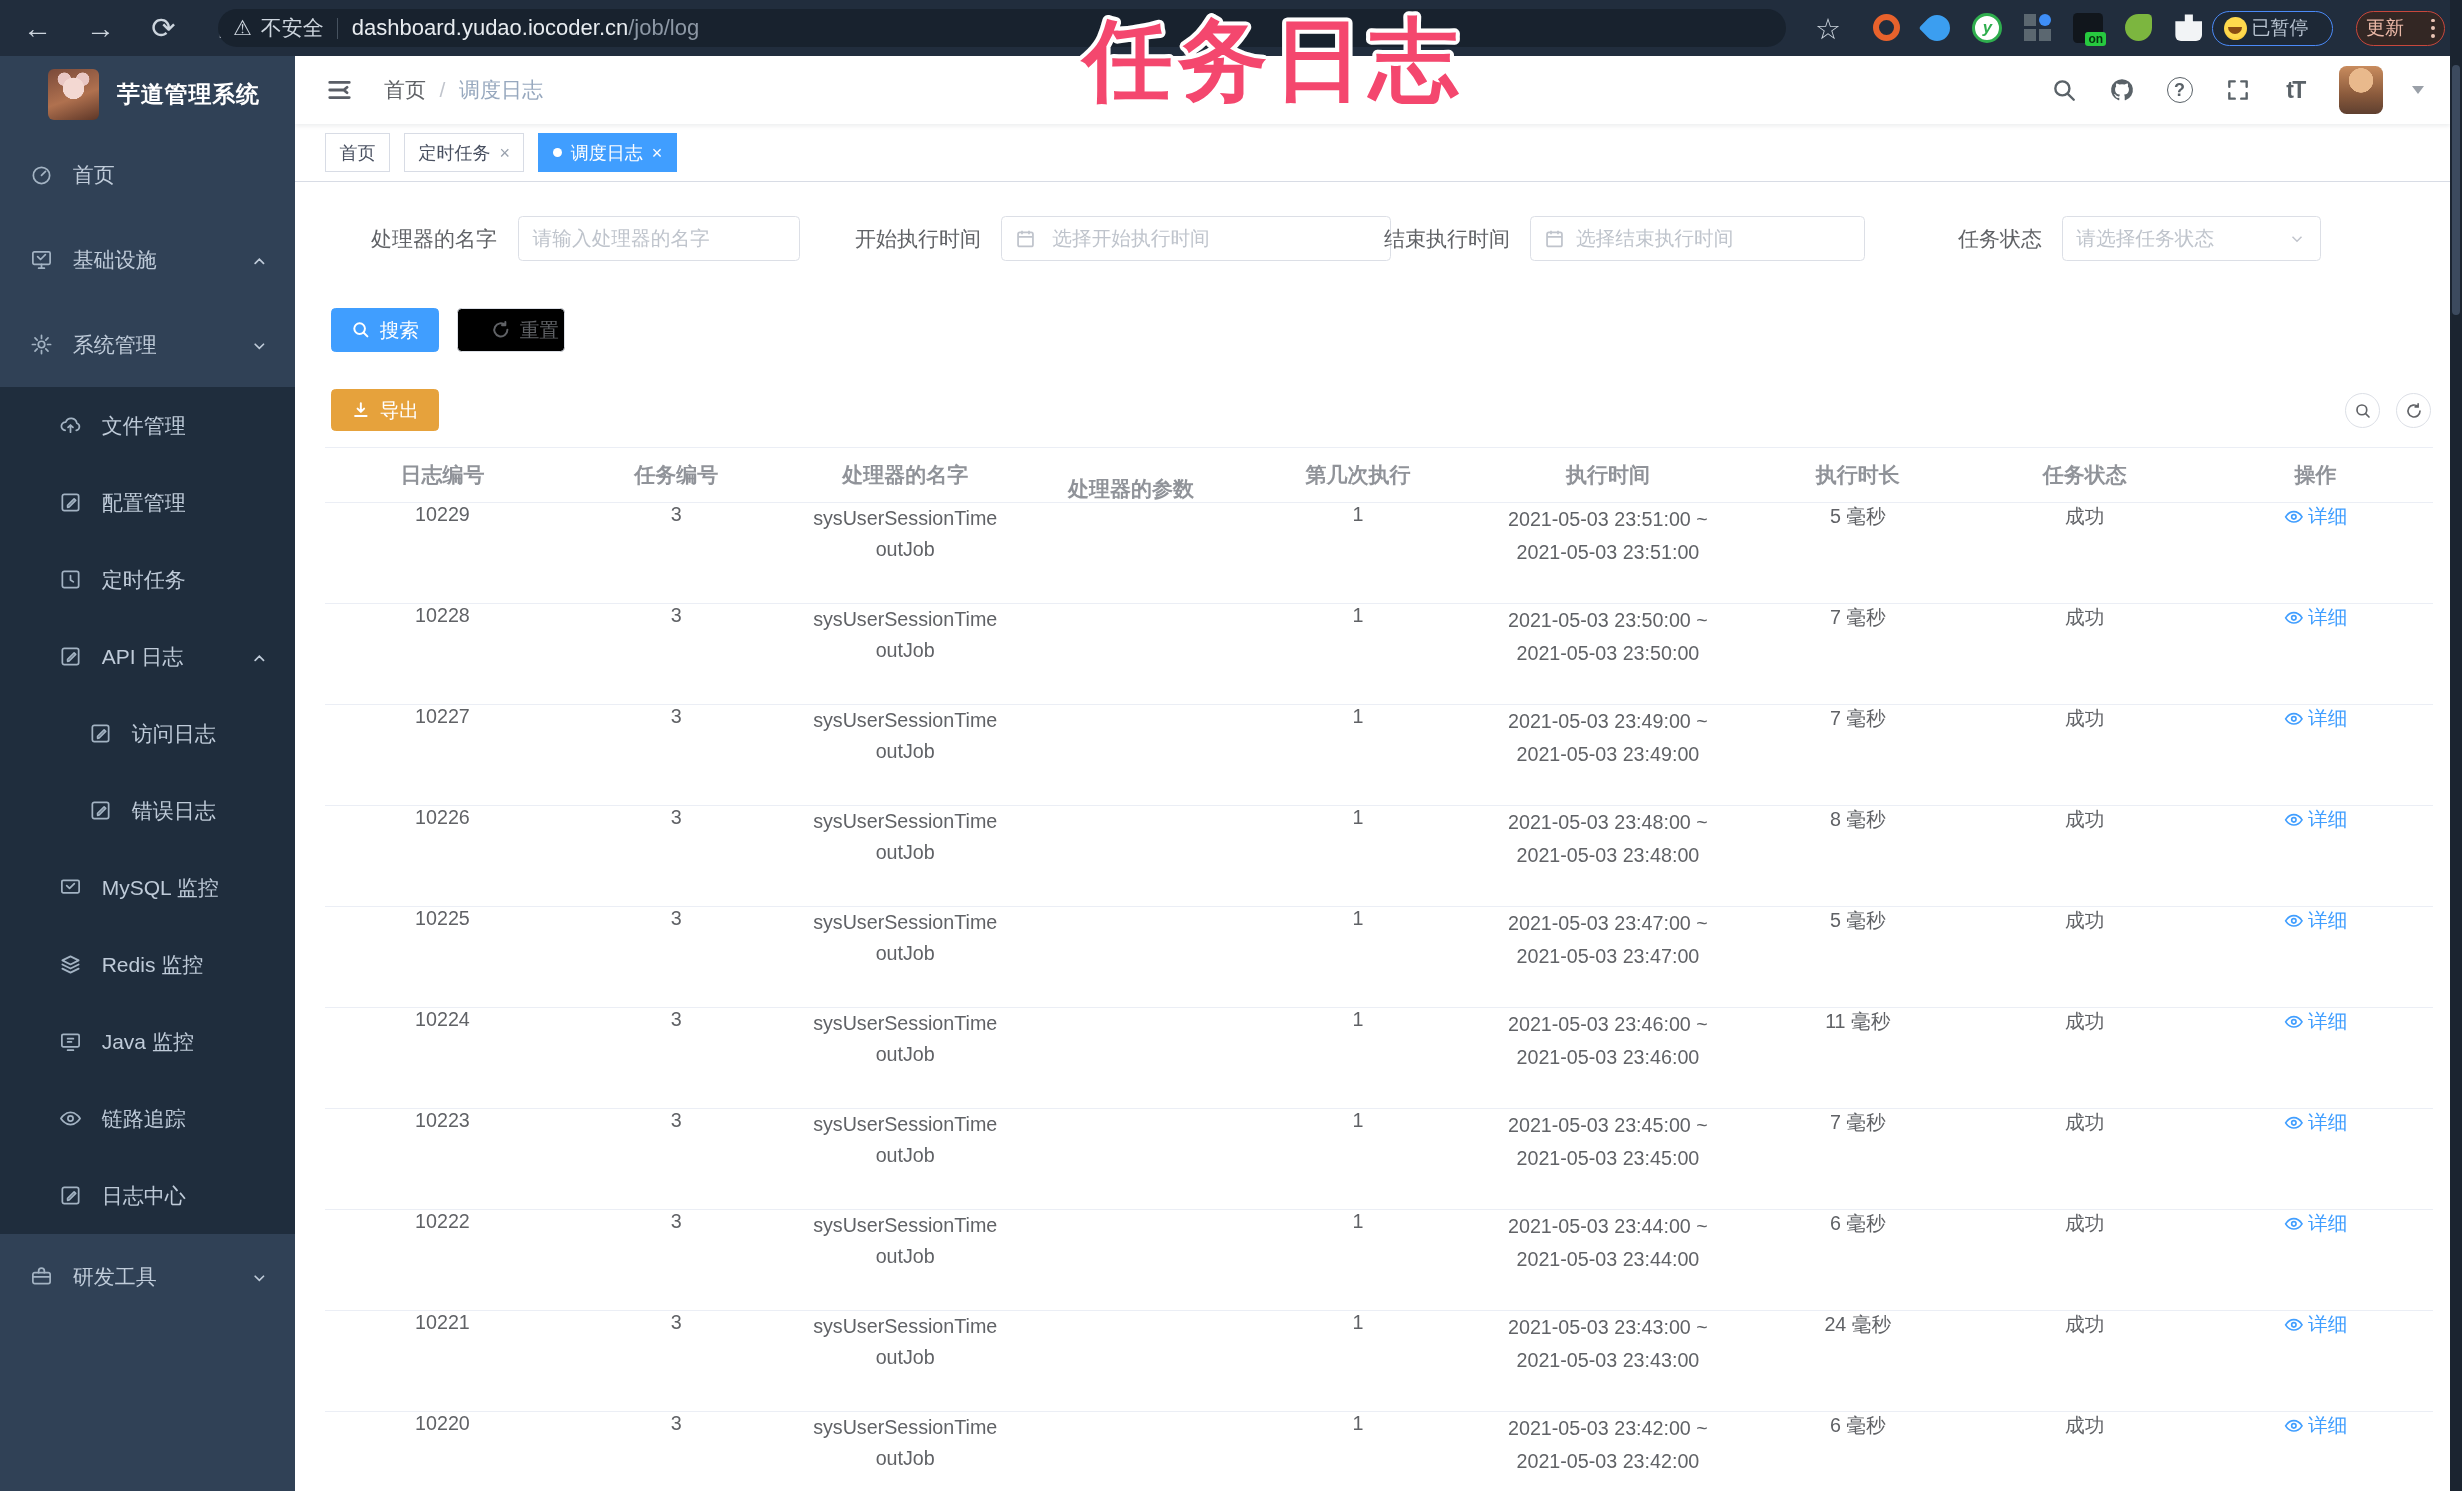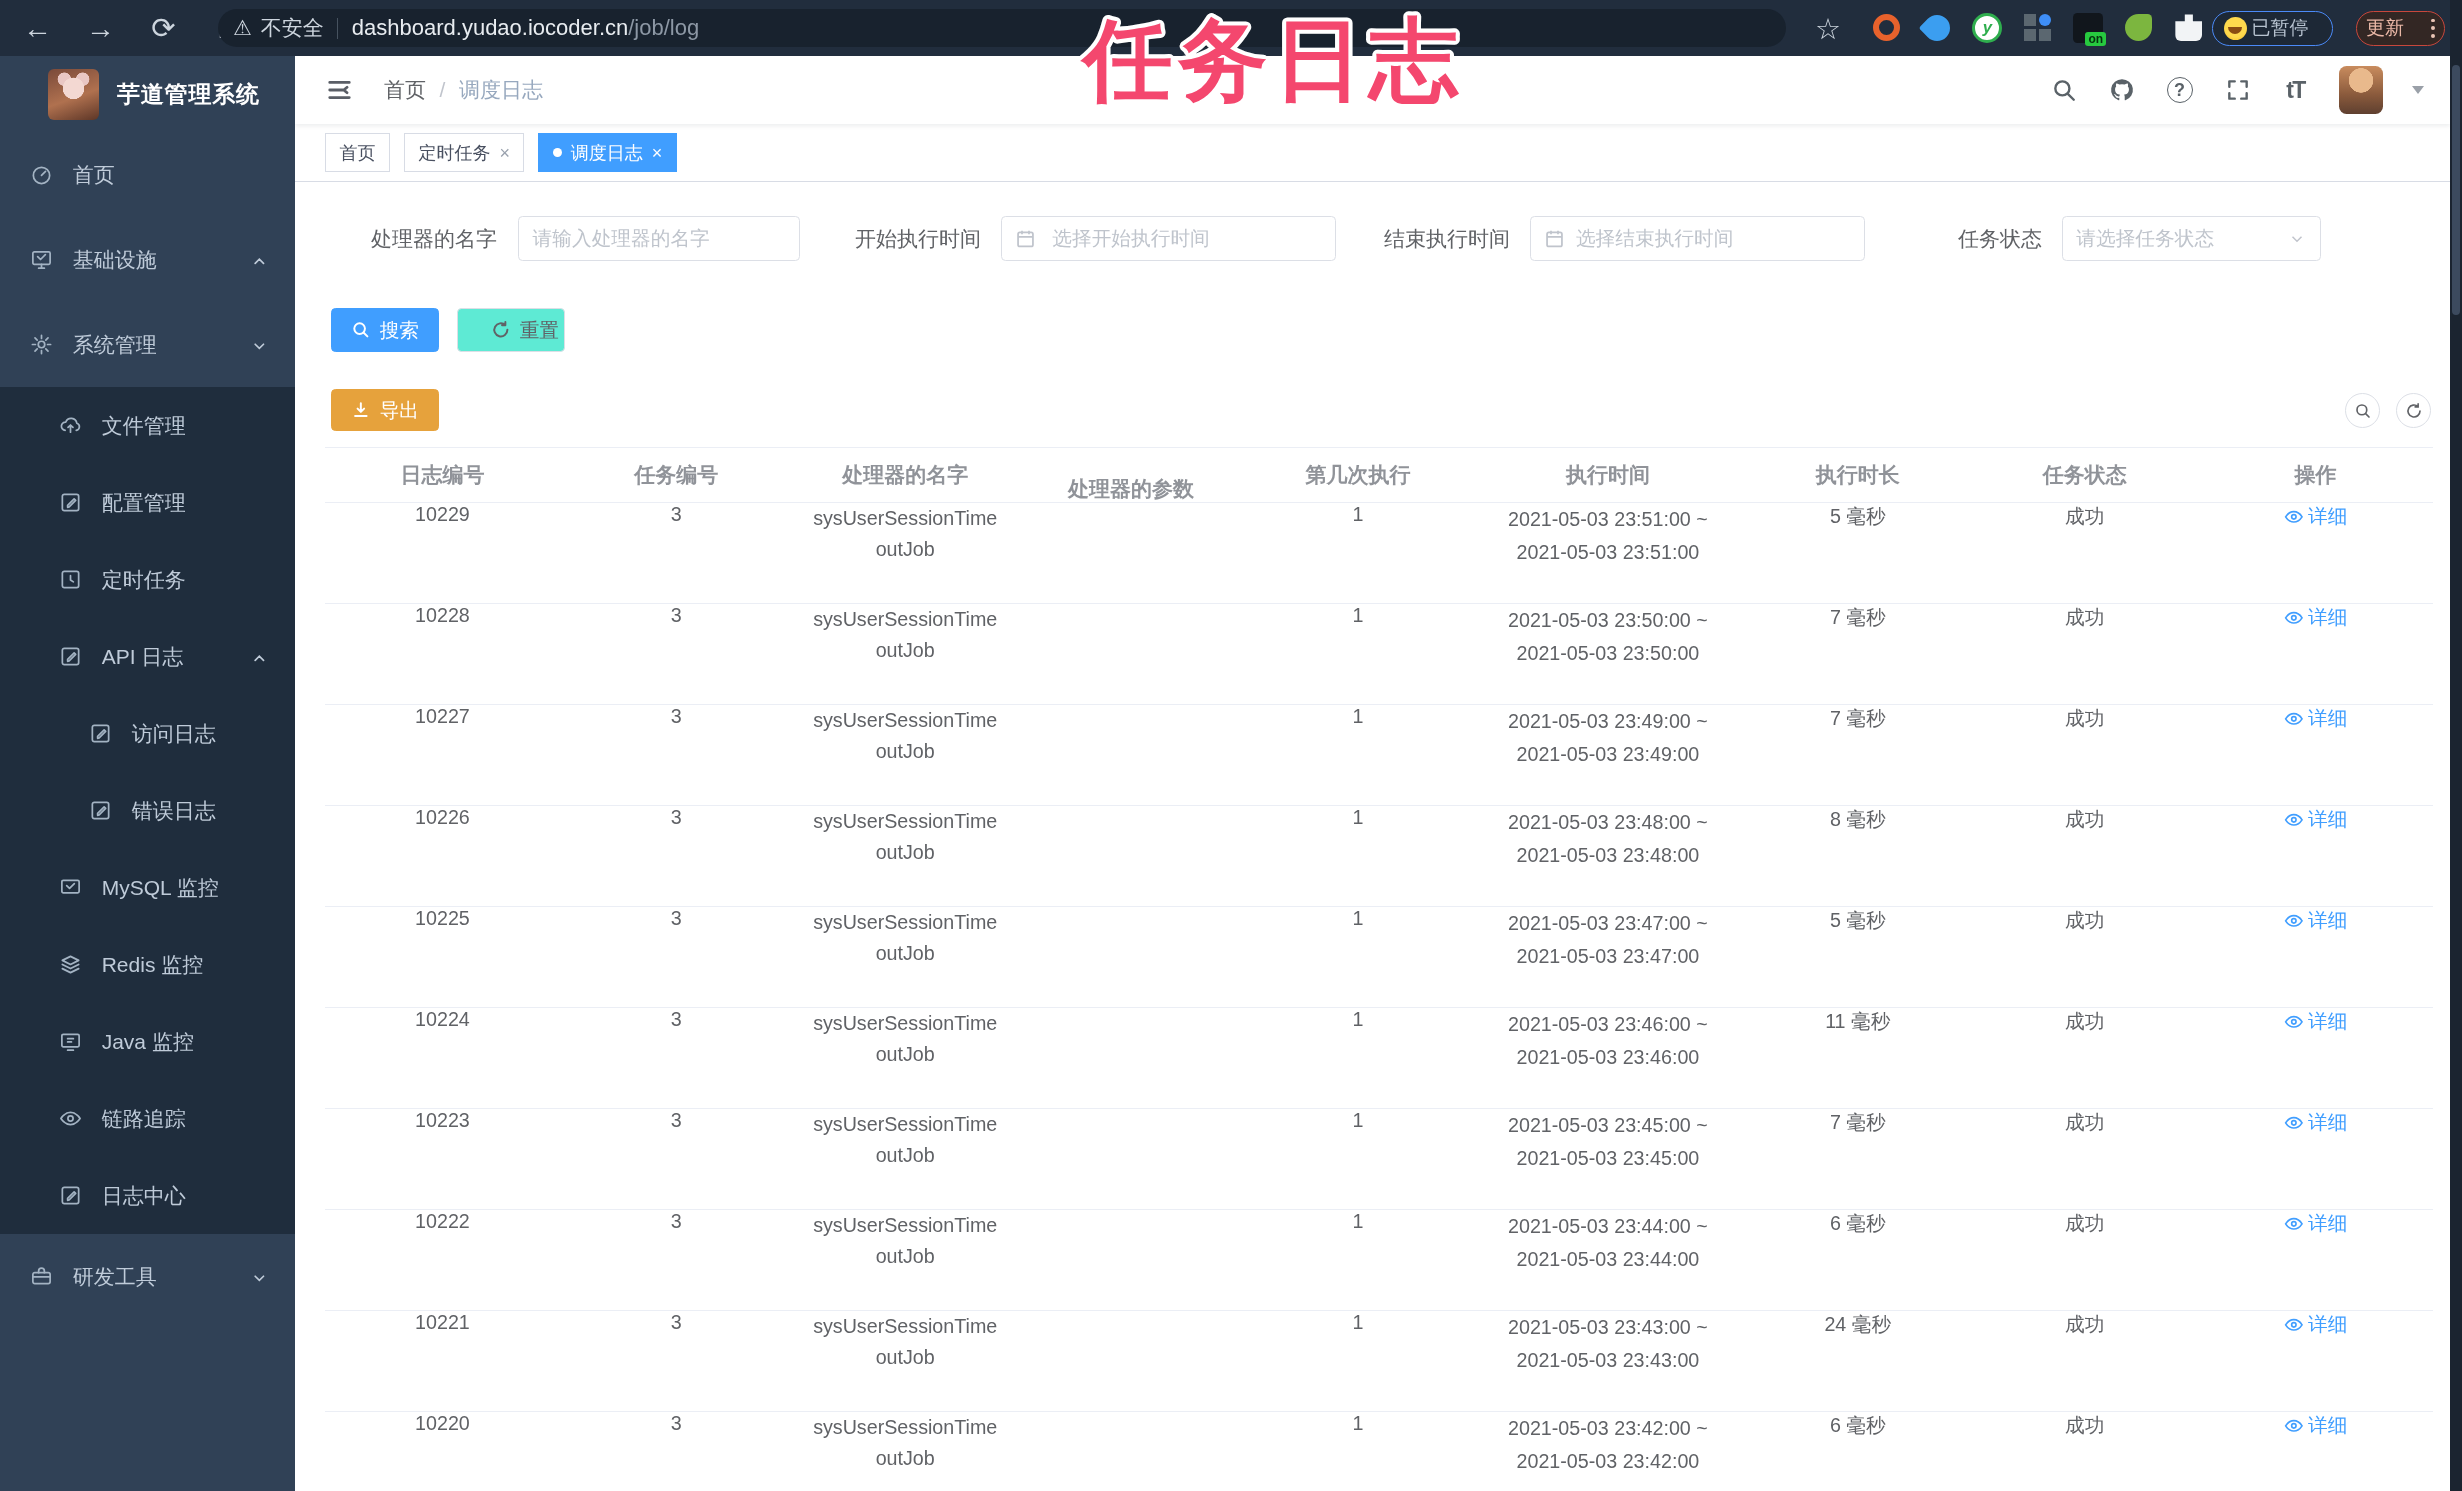--- a/index.html
+++ b/index.html
@@ -92,21 +92,21 @@
   .content { position:absolute; left:295px; top:182px; right:12px; bottom:0; background:#fff; }
   .fgroup { position:absolute; height:45px; display:flex; align-items:center; }
   .flabel { font-size:21px; color:#606266; font-weight:500; }
   .finput { height:45px; border:0.8px solid #dcdfe6; border-radius:4.5px; background:#fff; display:flex; align-items:center; padding:0 13.6px; color:#bfc4cc; font-size:19.7px; gap:10.6px; }
   .finput svg { width:21px; height:21px; stroke:#c0c4cc; fill:none; stroke-width:2; }
   .fselect { justify-content:space-between; }
   .btn { position:absolute; height:44px; border-radius:4.5px; font-size:19.7px; display:flex; align-items:center; justify-content:center; gap:9px; cursor:pointer; }
   .btn svg { width:19.7px; height:19.7px; fill:none; stroke-width:2.4; stroke-linecap:round; stroke-linejoin:round; }
   .btn-primary { background:#409eff; color:#fff; border:0.8px solid #409eff; }
   .btn-primary svg { stroke:#fff; }
-  .btn-plain { background:#5eead4; color:#606266; border:0.8px solid #dcdfe6;padding-left:28px; }
+  .btn-plain { background:#000000; color:#606266; border:0.8px solid #dcdfe6;padding-left:28px; }
   .btn-plain svg { stroke:#606266; }
   .btn-warning { background:#e6a23c; color:#fff; border:0.8px solid #e6a23c; height:42px; }
   .btn-warning svg { stroke:#fff; }
   .circle-btn { position:absolute; width:35px; height:35px; border-radius:50%; border:0.8px solid #dcdfe6; background:#fff; display:flex; align-items:center; justify-content:center; cursor:pointer; }
   .circle-btn svg { width:18px; height:18px; stroke:#606266; fill:none; stroke-width:2.2; stroke-linecap:round; }
 
   
   .table { position:absolute; left:30px; top:265px; width:2108px; font-size:19.7px; color:#606266; }
   .thead { display:flex; height:56px; align-items:center; border-top:0.8px solid #ebeef5; border-bottom:0.8px solid #ebeef5; color:#909399; font-size:21px; font-weight:600; }
   .tr { display:flex; height:101px; align-items:flex-start; border-bottom:0.8px solid #ebeef5; }
@@ -368,21 +368,21 @@
 <main class="content">
 
   <div class="fgroup" style="left:73px; top:34px;">
     <span class="flabel" style="width:129px; text-align:right; margin-right:21px;">处理器的名字</span>
     <span class="finput" style="width:282px;">
       <span>请输入处理器的名字</span>
     </span>
   </div>
   <div class="fgroup" style="left:559px; top:34px;">
     <span class="flabel" style="width:127px; text-align:right; margin-right:19.7px;">开始执行时间</span>
-    <span class="finput" style="width:335px;gap:16px;">
+    <span class="finput" style="width:390px;gap:16px;">
       <svg viewBox="0 0 24 24">
           <rect x="3.5" y="5" width="17" height="16" rx="2"></rect>
           <path d="M8 3v4M16 3v4M3.5 10h17"></path>
         </svg>
       <span>选择开始执行时间</span>
     </span>
   </div>
   <div class="fgroup" style="left:1088px; top:34px;">
     <span class="flabel" style="width:127px; text-align:right; margin-right:19.7px;">结束执行时间</span>
     <span class="finput" style="width:335px;">

